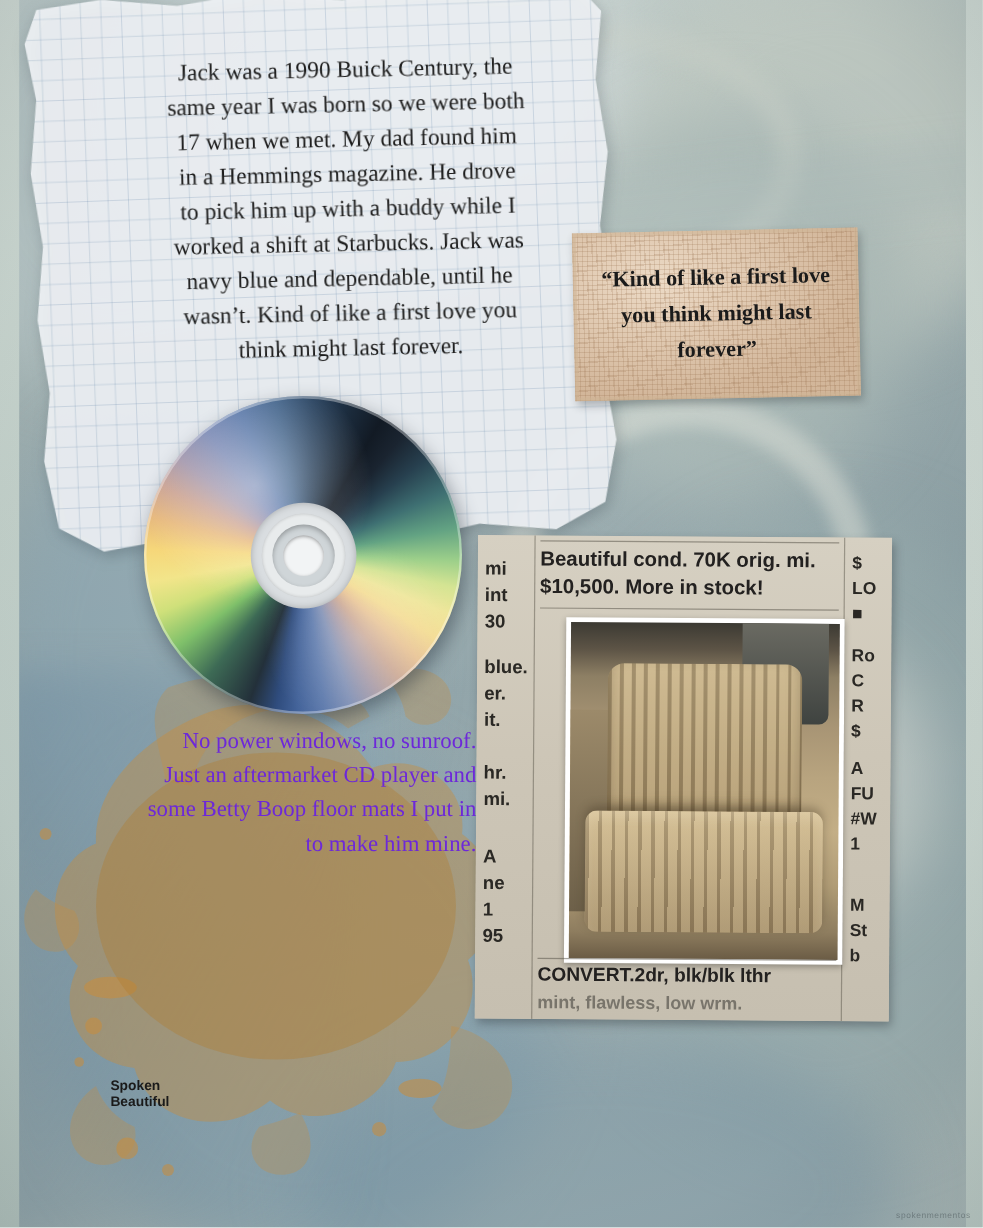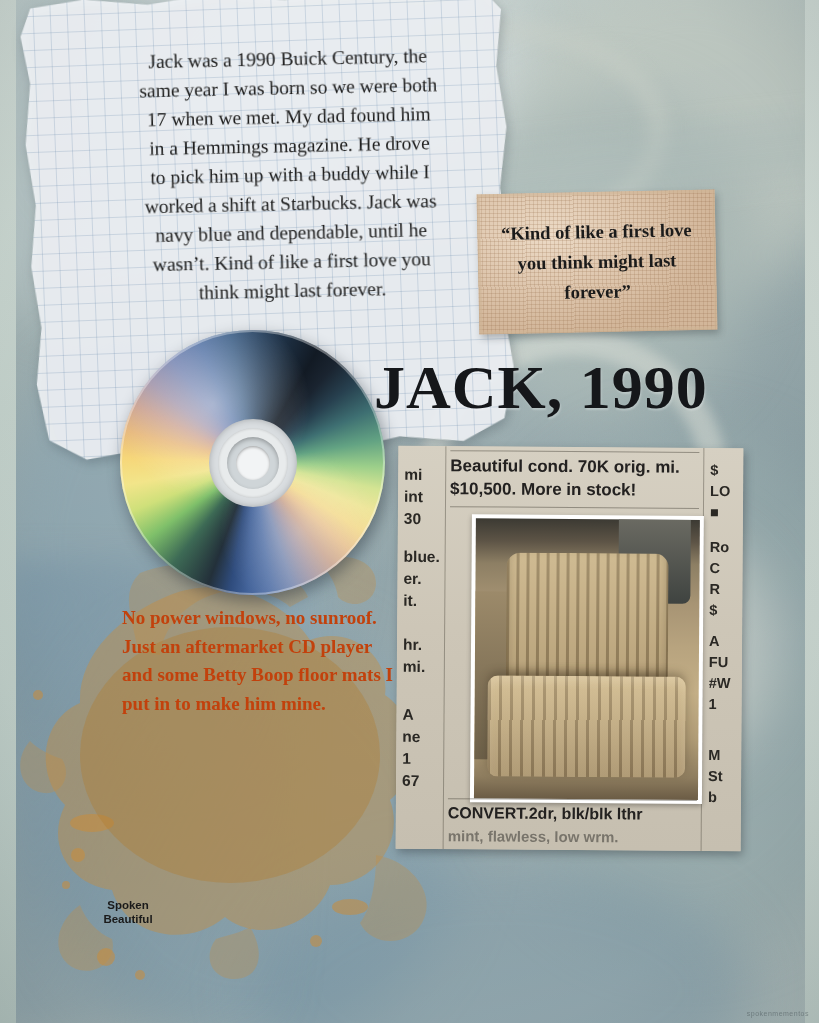--- a/index.html
+++ b/index.html
@@ -378,26 +378,25 @@
     height: 1px;
     background: rgba(80,75,65,.5);
   }
 
   
   .body-text-1 {
     position: absolute;
     left: 122px;
     top: 604px;
     width: 275px;
-    text-align: left;
+    text-align: right;
     font-family: "Liberation Serif", serif;
     font-size: 19px;
     line-height: 28.5px;
-    color: #c2410c;
-    font-weight: bold;
+    color: #6d28d9;
   }
   .body-text-2 {
     position: absolute;
     left: 146px;
     top: 736px;
     width: 270px;
     text-align: center;
     font-family: "Liberation Serif", serif;
     font-size: 19px;
     line-height: 28.5px;
@@ -407,21 +406,20 @@
   
   .watermark {
     position: absolute;
     left: 92px;
     top: 898px;
     font-family: "Liberation Sans", sans-serif;
     font-size: 11.5px;
     font-weight: bold;
     line-height: 14px;
     color: #1a1a1a;
-    text-align: center;
     width: 72px;
   }
   .corner-mark {
     position: absolute;
     right: 10px;
     bottom: 6px;
     font-family: "Liberation Sans", sans-serif;
     font-size: 7px;
     color: rgba(60,70,75,.45);
     letter-spacing: .5px;
@@ -488,21 +486,20 @@
   <div class="paper">
     <div class="paper-bg"></div>
     <div class="paper-text">Jack was a 1990 Buick Century, the same year I was born so we were both 17 when we met. My dad found him in a Hemmings magazine. He drove to pick him up with a buddy while I worked a shift at Starbucks. Jack was navy blue and dependable, until he wasn’t. Kind of like a first love you think might last forever.</div>
   </div>
 
   <div class="burlap">
     <div class="burlap-frayed"></div>
     <div class="burlap-text">“Kind of like a first love you think might last forever”</div>
   </div>
 
-  <div class="title">JACK, 1990</div>
 
   <div class="cd-wrap">
     <div class="cd"></div>
     <div class="cd-sheen"></div>
     <div class="cd-outline"></div>
     <div class="cd-ring cd-ring-a"></div>
     <div class="cd-ring cd-ring-b"></div>
     <div class="cd-ring cd-ring-c"></div>
     <div class="cd-ring cd-hole"></div>
   </div>
@@ -518,21 +515,21 @@
       <div>blue.</div>
       <div>er.</div>
       <div>it.</div>
       <div style="height:22px"></div>
       <div>hr.</div>
       <div>mi.</div>
       <div style="height:26px"></div>
       <div>A</div>
       <div>ne</div>
       <div>1</div>
-      <div>67</div>
+      <div>95</div>
     </div>
 
     <div class="clip-col-right">
       <div>$</div>
       <div>LO</div>
       <div>■</div>
       <div style="height:14px"></div>
       <div>Ro</div>
       <div>C</div>
       <div>R</div>

